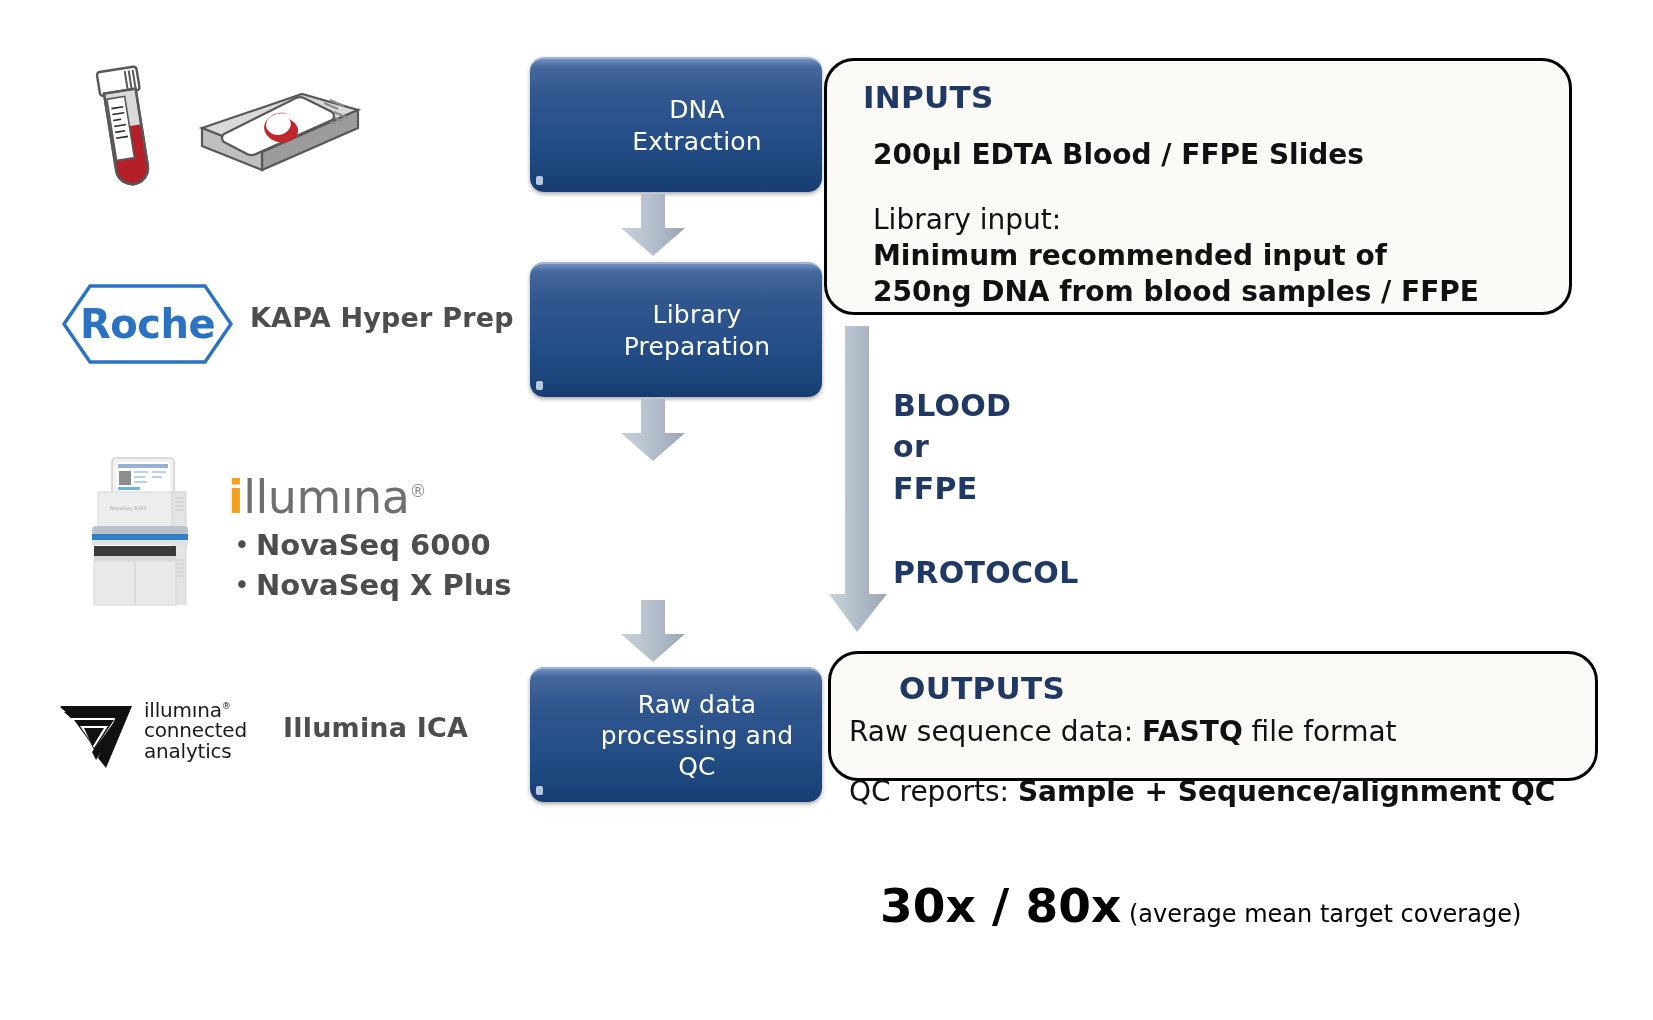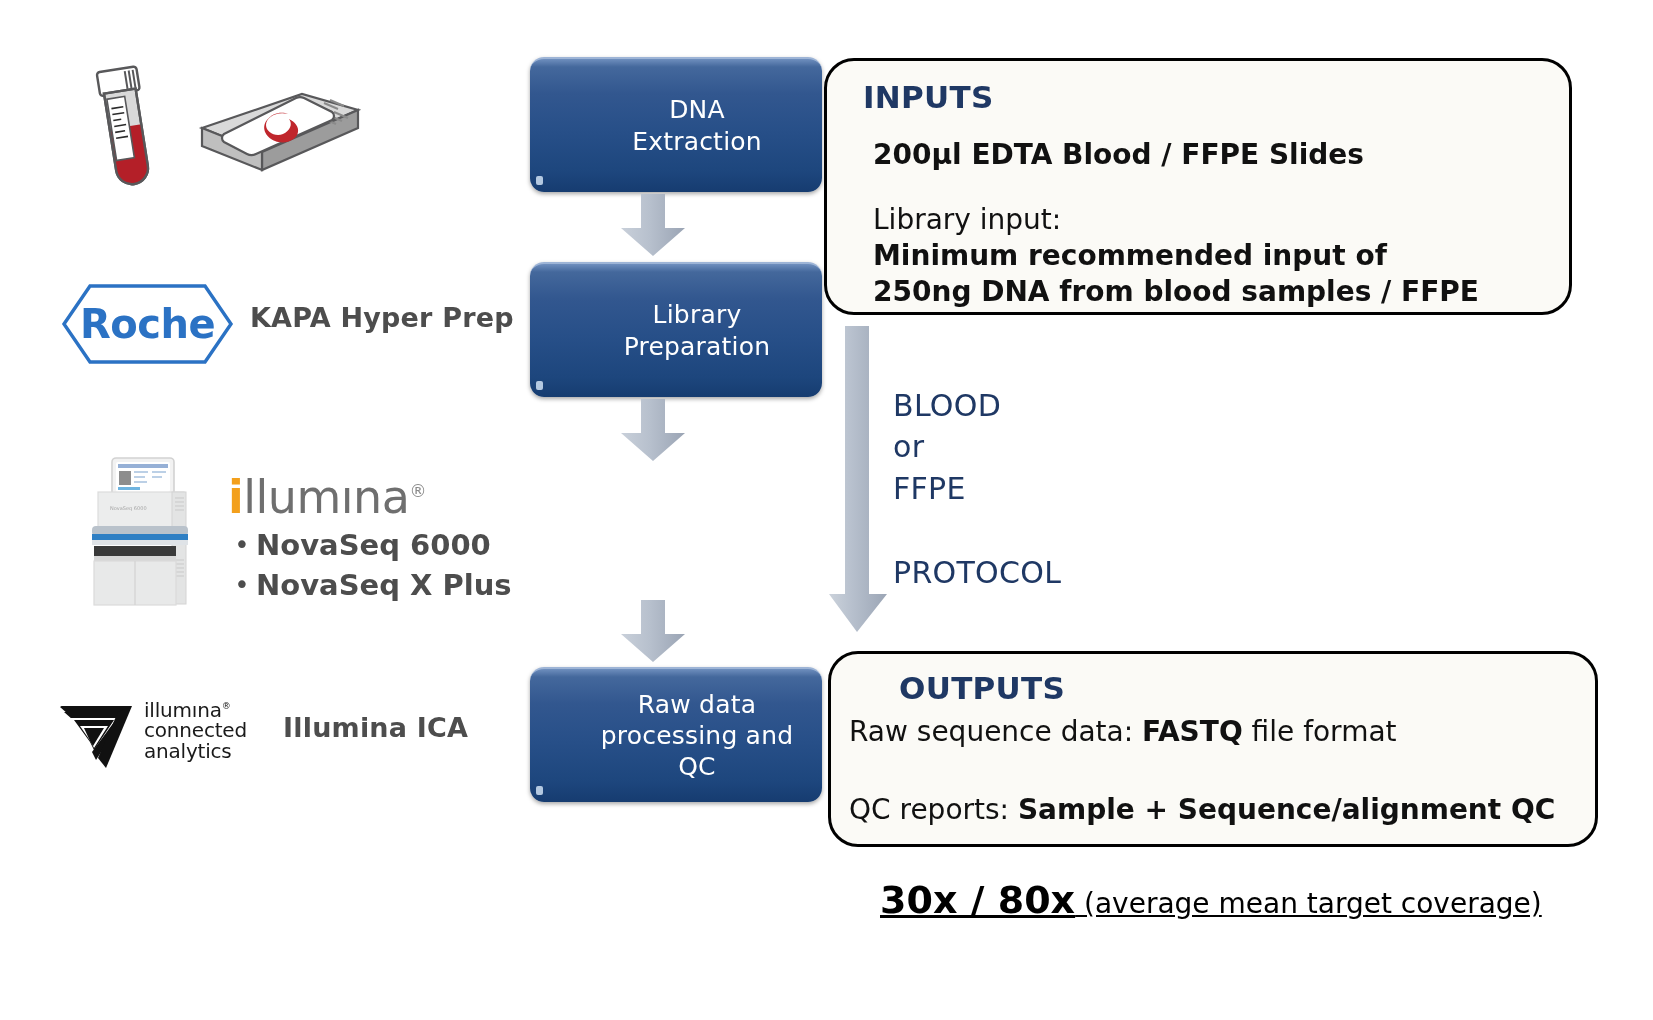--- a/index.html
+++ b/index.html
@@ -50,28 +50,28 @@
     border-radius:30px;box-sizing:border-box;
   }
   .callout-title{
     color:#1f3864;font-weight:700;font-size:31px;letter-spacing:.3px;text-align:center;
   }
   .ctext{color:#111111;font-size:28px;line-height:1.28;}
   .ctext b{font-weight:700;}
 
   
   .proto{
-    position:absolute;color:#1f3864;font-weight:400;font-size:30px;
+    position:absolute;color:#1f3864;font-weight:700;font-size:30px;
     line-height:1.38;white-space:nowrap;letter-spacing:.3px;
   }
 
   
   .coverage{position:absolute;white-space:nowrap;color:#000;}
-  .coverage .big{font-size:38px;font-weight:700;text-decoration:underline;}
-  .coverage .small{font-size:28px;font-weight:400;text-decoration:underline;}
+  .coverage .big{font-size:47px;font-weight:700;}
+  .coverage .small{font-size:24px;font-weight:400;}
 
   
   .roche-wrap{position:absolute;}
   .roche-text{
     position:absolute;left:0;top:0;width:100%;height:100%;
     display:flex;align-items:center;justify-content:center;
     color:#2b72c4;font-size:40px;font-weight:700;letter-spacing:-.5px;
     font-family:"DejaVu Sans","Liberation Sans",sans-serif;
   }
 
@@ -304,26 +304,26 @@
     </svg>
   </div>
 
   <div class="proto" style="left:893px;top:385px;">
     <div>BLOOD</div>
     <div>or</div>
     <div>FFPE</div>
   </div>
   <div class="proto" style="left:893px;top:552px;">PROTOCOL</div>
 
-  <div class="callout" style="left:828px;top:651px;width:770px;height:196px;">
+  <div class="callout" style="left:828px;top:651px;width:770px;height:130px;">
     <div class="callout-title abs" style="left:68px;top:16px;">OUTPUTS</div>
     <div class="ctext abs" style="left:18px;top:60px;white-space:nowrap;text-align:center;">
       <span>Raw sequence data: </span><b>FASTQ</b><span> file format</span>
     </div>
-    <div class="ctext abs" style="left:18px;top:138px;white-space:nowrap;">
+    <div class="ctext abs" style="left:18px;top:120px;white-space:nowrap;">
       <span>QC reports: </span><b>Sample + Sequence/alignment QC</b>
     </div>
   </div>
 
   <div class="coverage" style="left:880px;top:878px;">
     <span class="big">30x / 80x</span><span class="small"> (average mean target coverage)</span>
   </div>
 
 </div>
 

